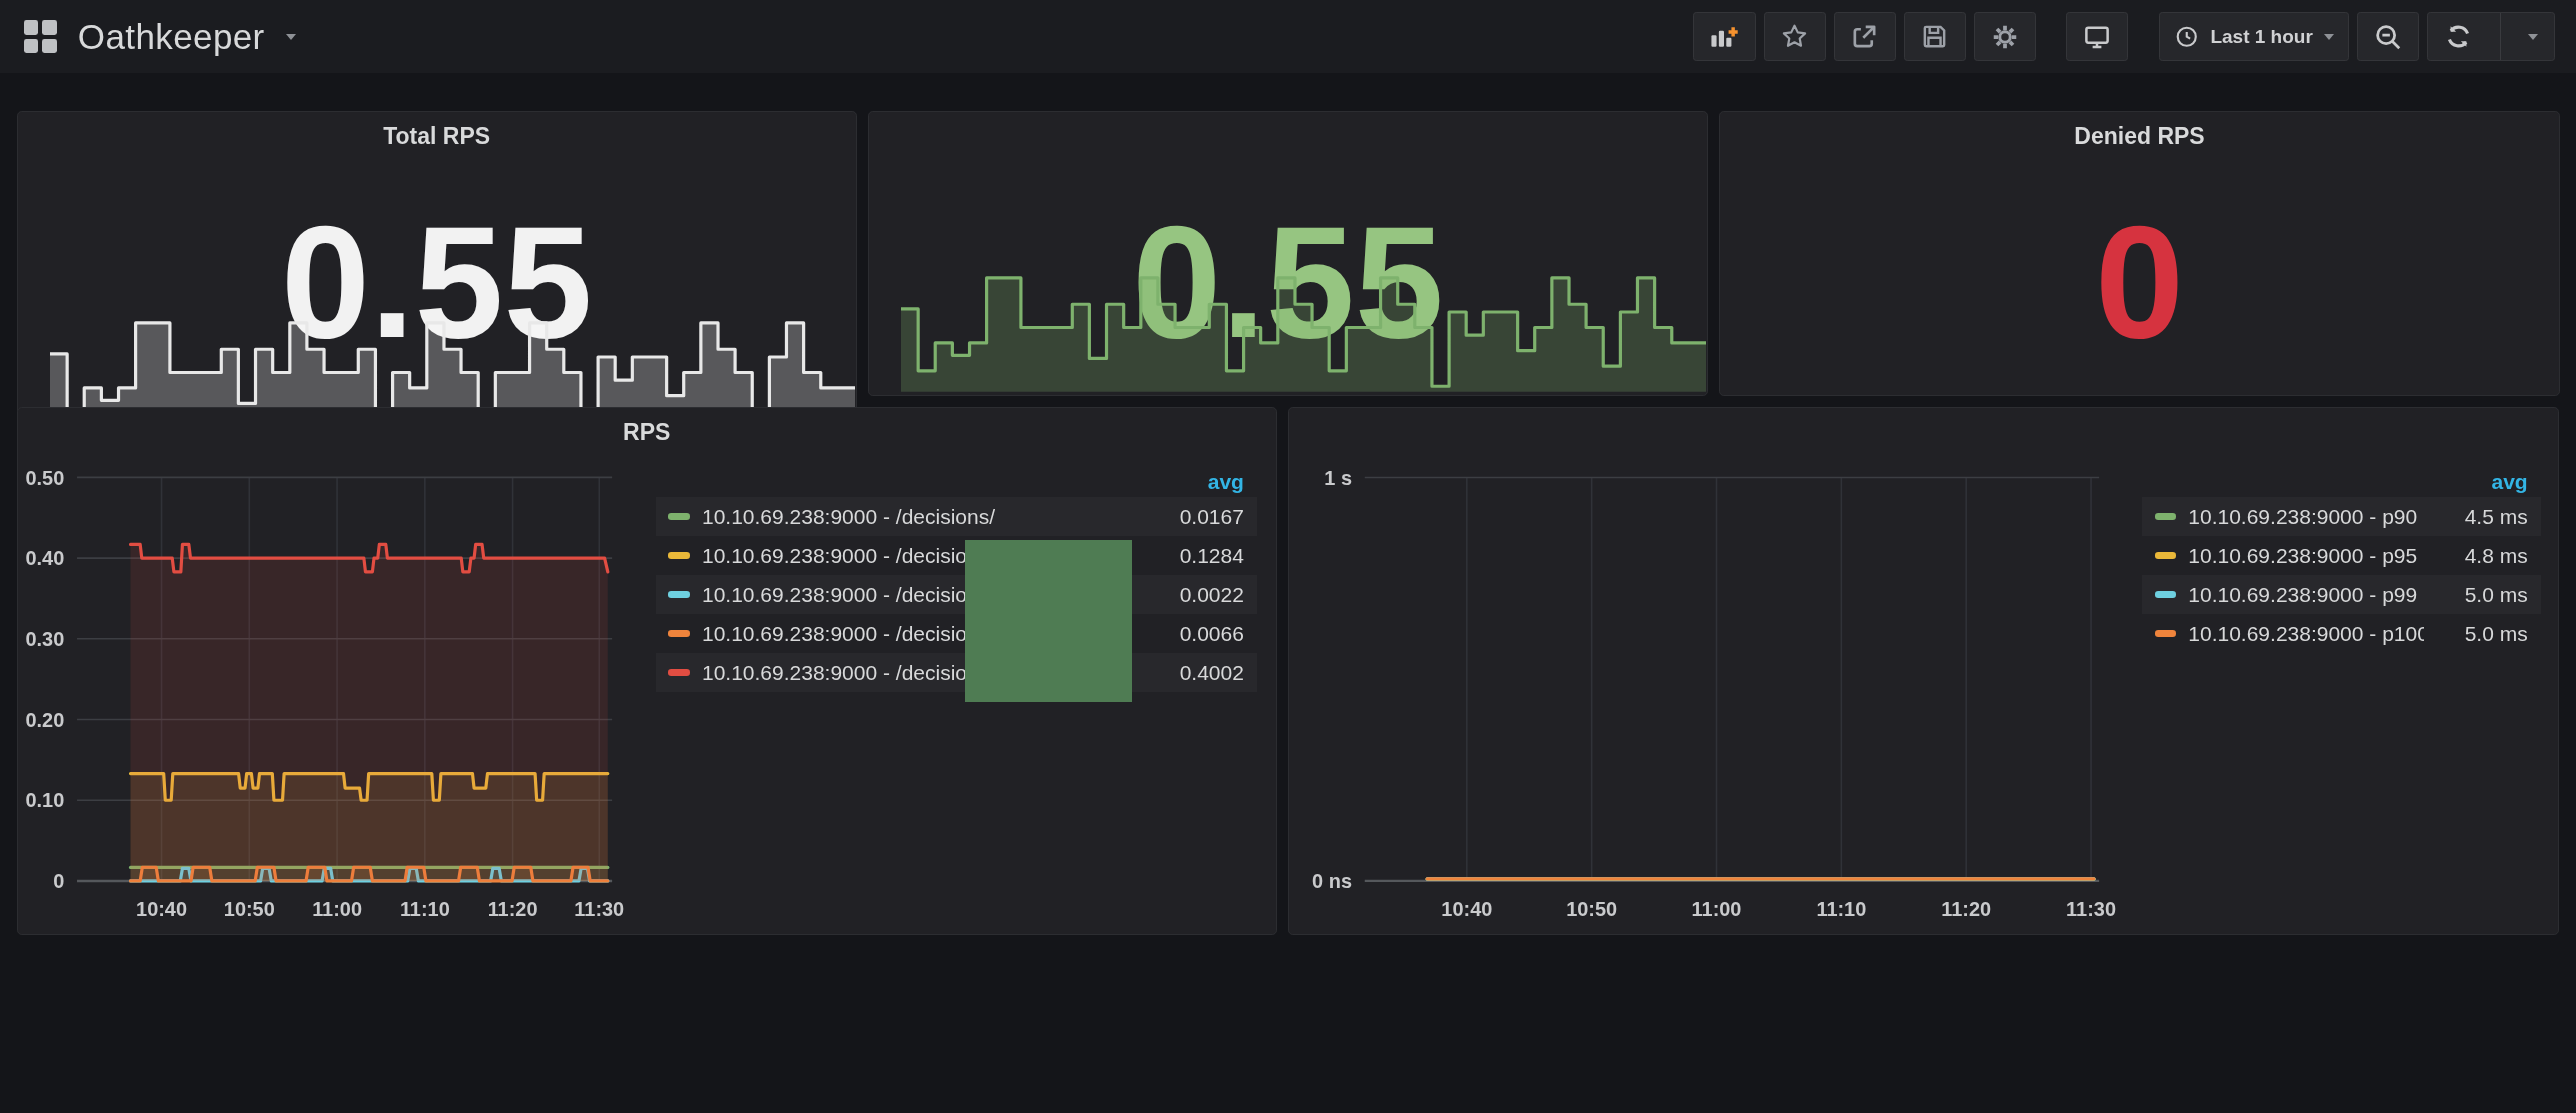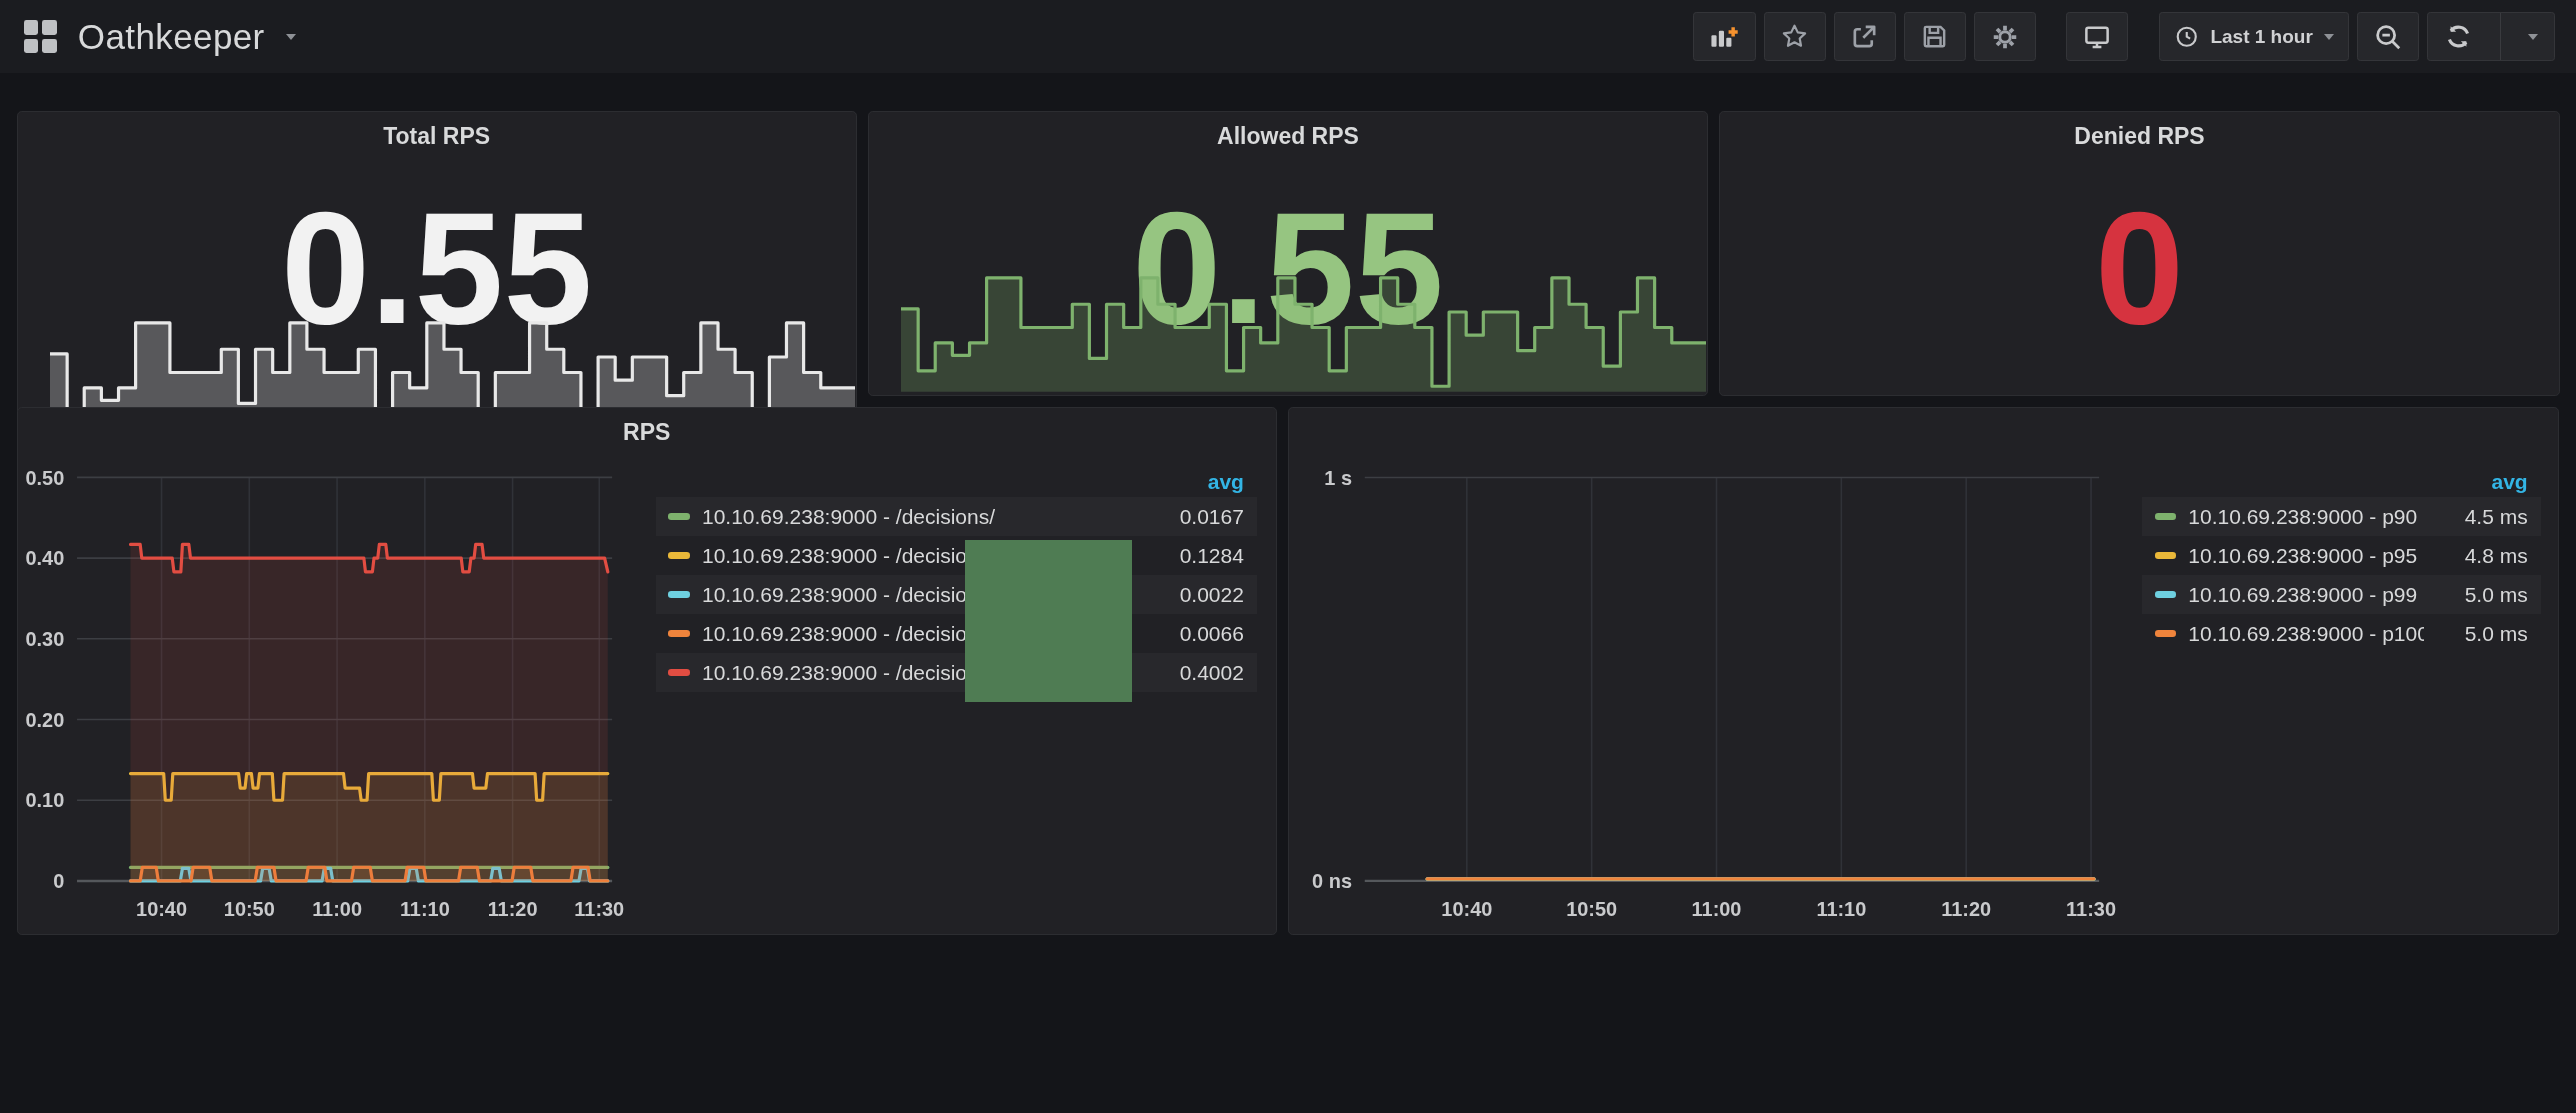--- a/index.html
+++ b/index.html
@@ -25,21 +25,21 @@
   .nav-btn svg { display:block; }
   .nav-gap { width:14.4px; }
   .time-label { font-size:19px; font-weight:600; color:#d0d1d3; }
   .nav-btn.split { padding:0; }
   .split-seg { height:100%; display:flex; align-items:center; padding:0 16px; }
   .split-divider { width:0.8px; height:100%; background:#3a3b3f; }
   
   .panel { position:absolute; background:#212125; border:0.8px solid #2c2d31; border-radius:4.8px; }
   .panel-title { position:absolute; top:11px; left:0; right:0; text-align:center;
     font-size:23px; font-weight:600; color:#d9dadb; cursor:pointer; }
-  .stat-value { position:absolute; top:68px; left:0; right:0; text-align:center;
+  .stat-value { position:absolute; top:82px; left:0; right:0; text-align:center;
     font-size:160px; font-weight:700; line-height:1.1; }
   .spark { position:absolute; left:32px; bottom:3.2px; }
   .graph-svg { position:absolute; left:0; top:0; }
   
   .legend { position:absolute; top:62px; font-size:21px; }
   .legend-header { text-align:right; color:#33b5e5; font-weight:700; height:27px;
     padding-right:12.8px; cursor:pointer; }
   .legend-row { display:flex; align-items:center; height:39px; padding:0 12.8px; cursor:pointer; }
   .legend-row.stripe { background:rgba(255,255,255,0.035); }
   .dash { width:21.5px; height:7.2px; border-radius:3.2px; margin-right:12px; flex:0 0 auto; }
@@ -134,21 +134,20 @@
 
 <div class="panel" id="p-total" style="left:16.7px; top:111px; width:840px; height:330px;">
   <div class="panel-title">Total RPS</div>
   <div class="stat-value" style="color: rgb(242, 242, 242);">0.55</div>
   <svg class="spark" id="spark-total" width="805" height="160" viewBox="0 0 1009 200">
       <path d="M0 96.1H21.5V173.7H42.9V138.8H64.4V154.3H85.9V138.8H107.3V57.3H128.8V57.3H150.3V119.4H171.7V119.4H193.2V119.4H214.7V90.3H236.1V158.2H257.6V90.3H279.1V119.4H300.6V57.3H322.0V90.3H343.5V119.4H365.0V119.4H386.4V90.3H407.9V173.7H429.4V119.4H450.8V138.8H472.3V57.3H493.8V90.3H515.2V119.4H536.7V173.7H558.2V119.4H579.6V119.4H601.1V57.3H622.6V90.3H644.0V119.4H665.5V193.1H687.0V100.0H708.4V129.1H729.9V100.0H751.4V100.0H772.9V148.5H794.3V119.4H815.8V57.3H837.3V90.3H858.7V119.4H880.2V167.9H901.7V100.0H923.1V57.3H944.6V119.4H966.1V138.8H987.5V138.8H1009.0V200H0Z" fill="rgba(255,255,255,0.25)" stroke="none"></path>
       <path d="M0 96.1H21.5V173.7H42.9V138.8H64.4V154.3H85.9V138.8H107.3V57.3H128.8V57.3H150.3V119.4H171.7V119.4H193.2V119.4H214.7V90.3H236.1V158.2H257.6V90.3H279.1V119.4H300.6V57.3H322.0V90.3H343.5V119.4H365.0V119.4H386.4V90.3H407.9V173.7H429.4V119.4H450.8V138.8H472.3V57.3H493.8V90.3H515.2V119.4H536.7V173.7H558.2V119.4H579.6V119.4H601.1V57.3H622.6V90.3H644.0V119.4H665.5V193.1H687.0V100.0H708.4V129.1H729.9V100.0H751.4V100.0H772.9V148.5H794.3V119.4H815.8V57.3H837.3V90.3H858.7V119.4H880.2V167.9H901.7V100.0H923.1V57.3H944.6V119.4H966.1V138.8H987.5V138.8H1009.0" fill="none" stroke="#E8E8E8" stroke-width="4" stroke-linejoin="round"></path>
     </svg>
 </div>
 <div class="panel" id="p-allowed" style="left:868px; top:111px; width:840px; height:285px;">
-  <div class="panel-title">Allowed RPS</div>
   <div class="stat-value" style="color: rgb(150, 197, 129);">0.55</div>
   <svg class="spark" id="spark-allowed" width="805" height="160" viewBox="0 0 1009 200">
       <path d="M0 96.1H21.5V173.7H42.9V138.8H64.4V154.3H85.9V138.8H107.3V57.3H128.8V57.3H150.3V119.4H171.7V119.4H193.2V119.4H214.7V90.3H236.1V158.2H257.6V90.3H279.1V119.4H300.6V57.3H322.0V90.3H343.5V119.4H365.0V119.4H386.4V90.3H407.9V173.7H429.4V119.4H450.8V138.8H472.3V57.3H493.8V90.3H515.2V119.4H536.7V173.7H558.2V119.4H579.6V119.4H601.1V57.3H622.6V90.3H644.0V119.4H665.5V193.1H687.0V100.0H708.4V129.1H729.9V100.0H751.4V100.0H772.9V148.5H794.3V119.4H815.8V57.3H837.3V90.3H858.7V119.4H880.2V167.9H901.7V100.0H923.1V57.3H944.6V119.4H966.1V138.8H987.5V138.8H1009.0V200H0Z" fill="rgba(126,178,109,0.25)" stroke="none"></path>
       <path d="M0 96.1H21.5V173.7H42.9V138.8H64.4V154.3H85.9V138.8H107.3V57.3H128.8V57.3H150.3V119.4H171.7V119.4H193.2V119.4H214.7V90.3H236.1V158.2H257.6V90.3H279.1V119.4H300.6V57.3H322.0V90.3H343.5V119.4H365.0V119.4H386.4V90.3H407.9V173.7H429.4V119.4H450.8V138.8H472.3V57.3H493.8V90.3H515.2V119.4H536.7V173.7H558.2V119.4H579.6V119.4H601.1V57.3H622.6V90.3H644.0V119.4H665.5V193.1H687.0V100.0H708.4V129.1H729.9V100.0H751.4V100.0H772.9V148.5H794.3V119.4H815.8V57.3H837.3V90.3H858.7V119.4H880.2V167.9H901.7V100.0H923.1V57.3H944.6V119.4H966.1V138.8H987.5V138.8H1009.0" fill="none" stroke="#7EB26D" stroke-width="4" stroke-linejoin="round"></path>
     </svg>
 </div>
 <div class="panel" id="p-denied" style="left:1719px; top:111px; width:841px; height:285px;">
   <div class="panel-title">Denied RPS</div>
   <div class="stat-value" style="color: rgb(214, 51, 63);">0</div>
 </div>

